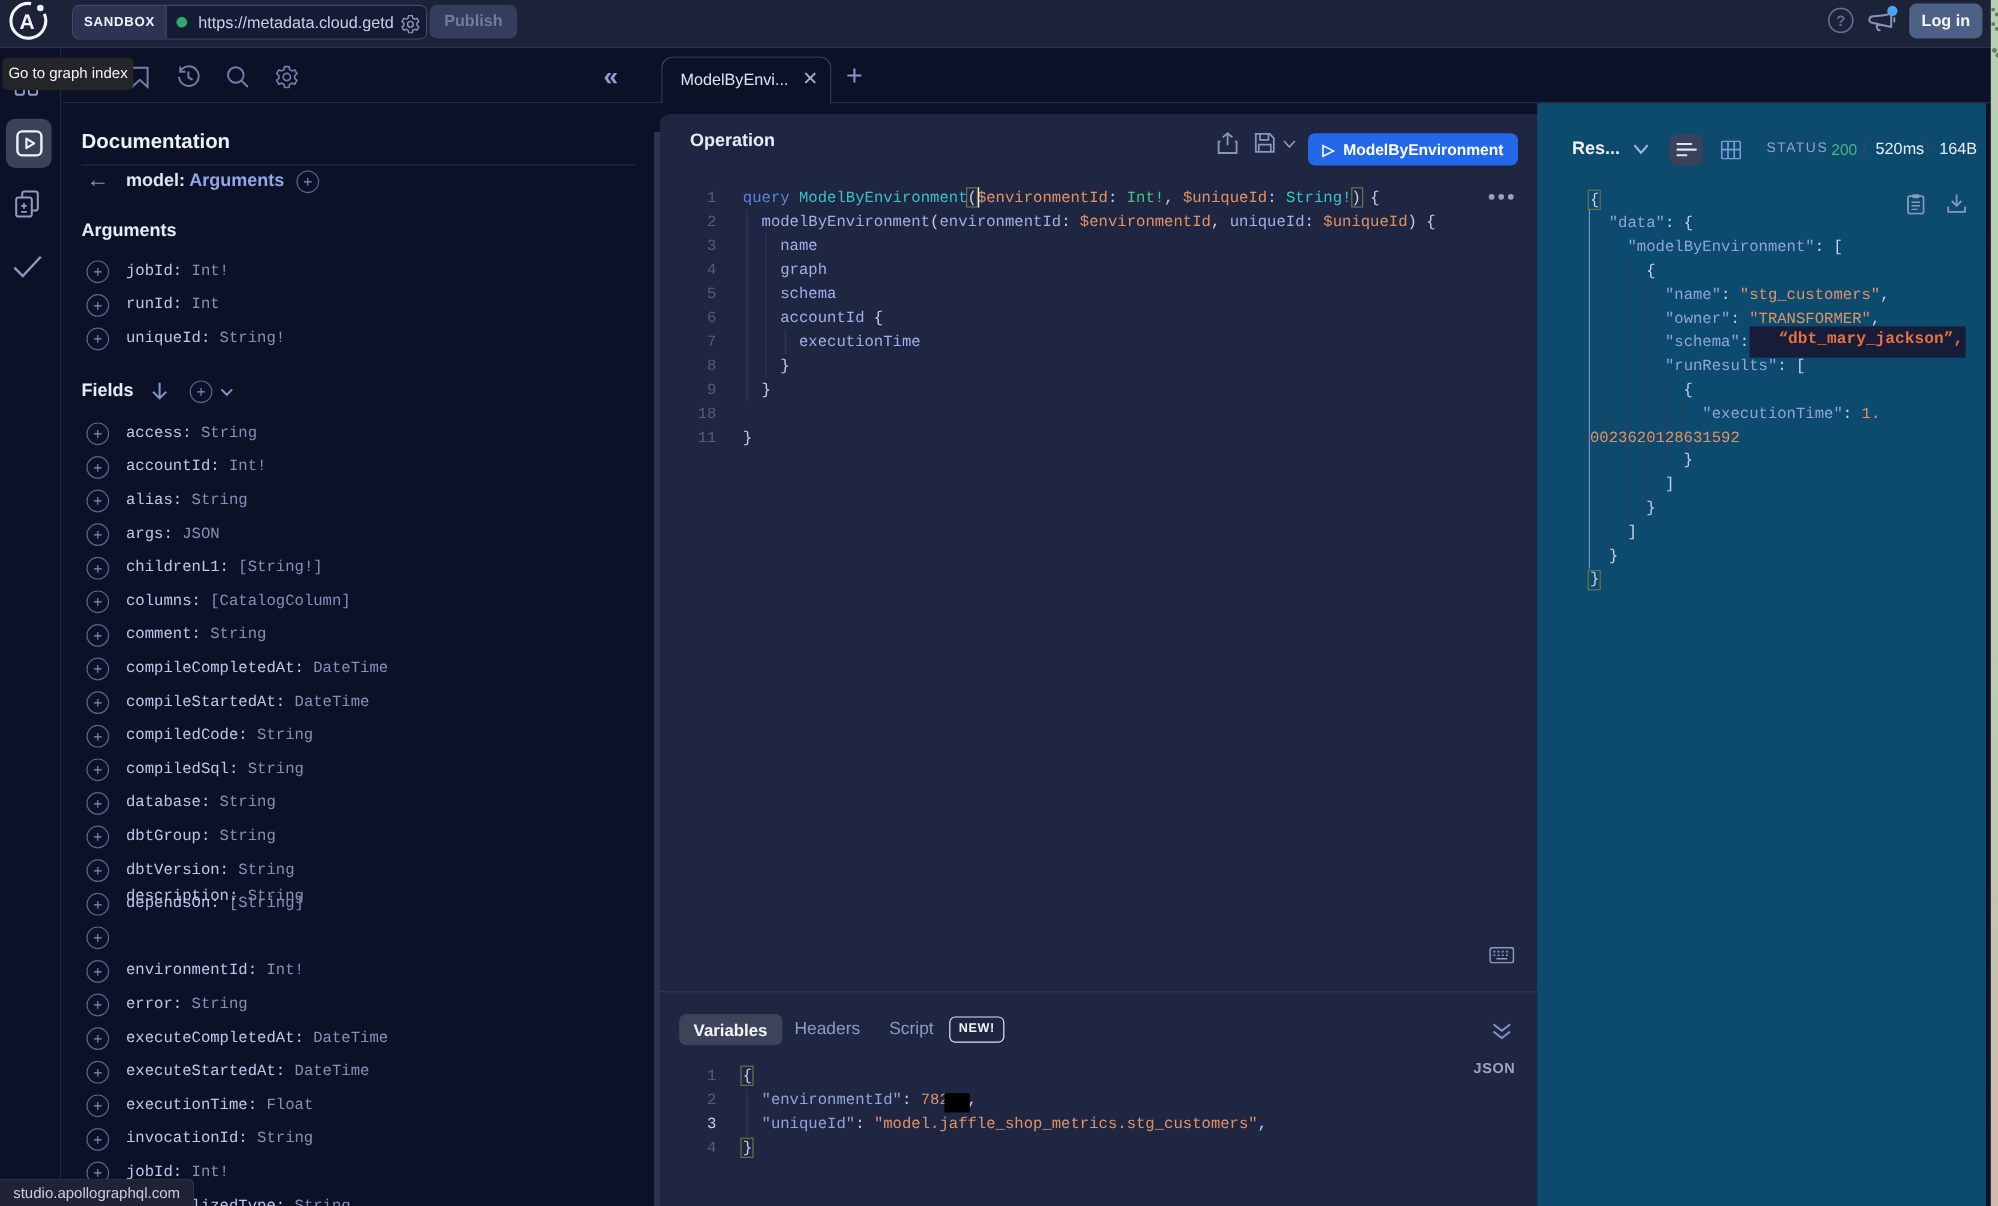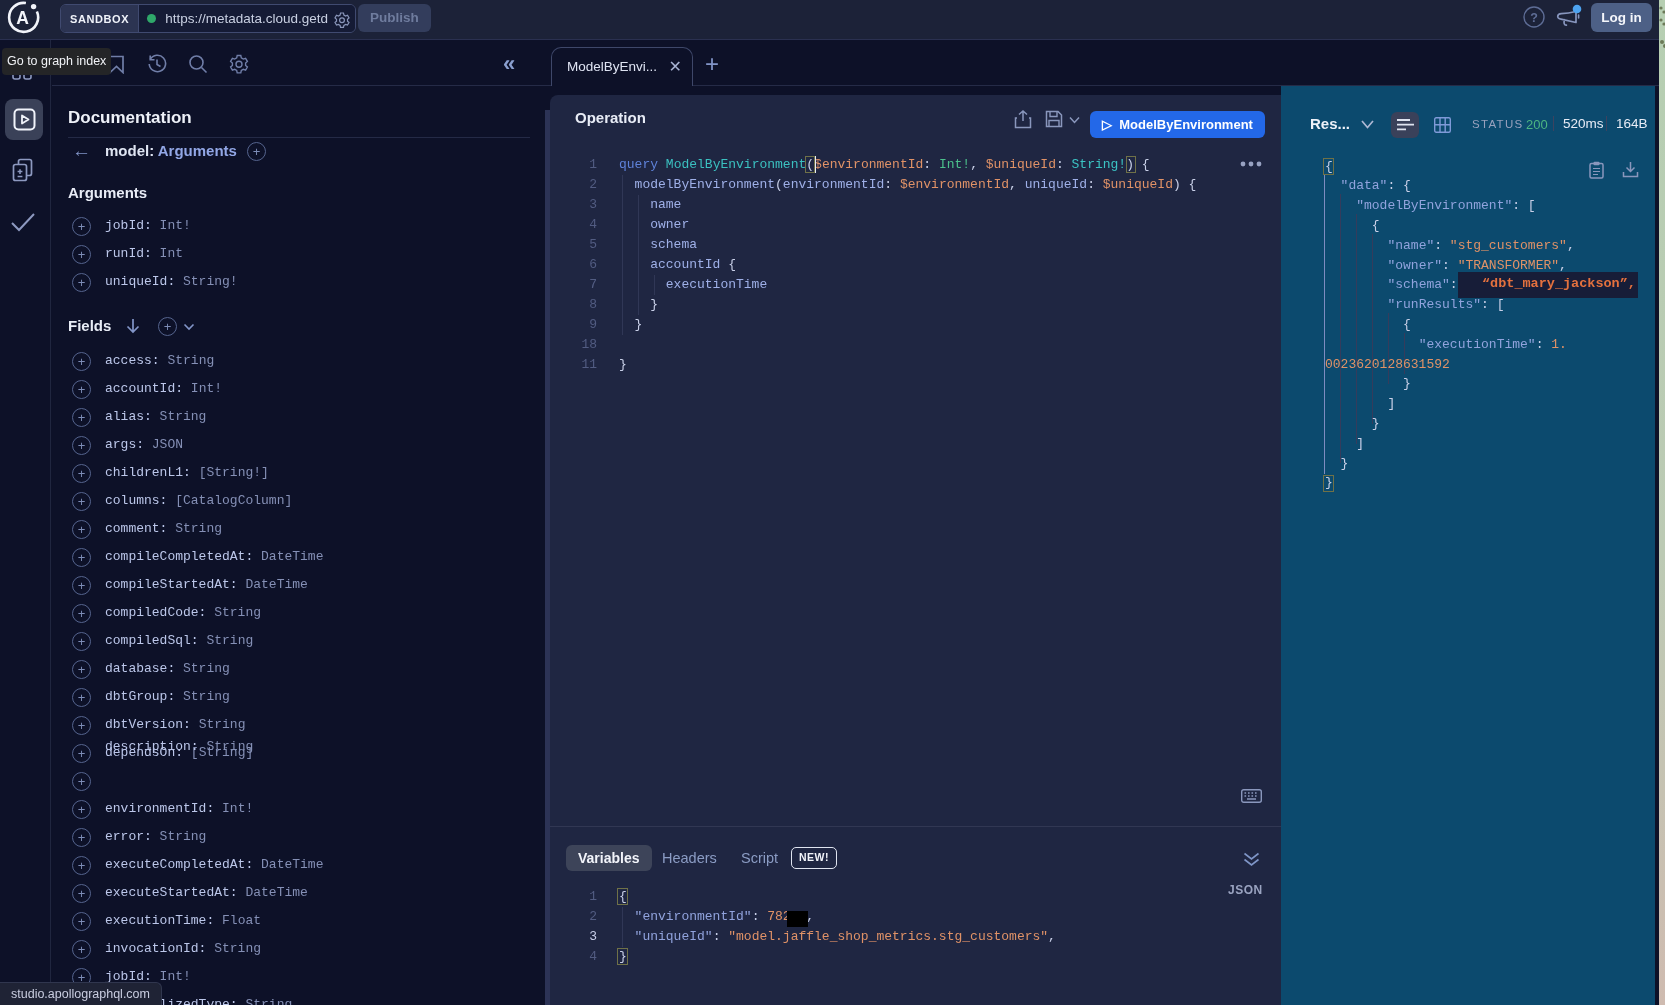--- a/index.html
+++ b/index.html
@@ -219,21 +219,21 @@
       <path d="M1 1.5 L5.5 6.5 L10 1.5" fill="none" stroke="#8a97bd" stroke-width="1.5"></path>
     </svg>
   <div id="runbtn">▷&nbsp; ModelByEnvironment</div>
 
   <div class="guide" style="left:71.5px;top:80px;height:160px"></div>
   <div class="guide" style="left:87.5px;top:100px;height:120px"></div>
   <div class="guide" style="left:103.5px;top:180px;height:20px"></div>
   <div class="cl" style="top:60px"><span class="ln">1</span><span style="position:absolute;left:69px"><span class="kw">query</span><span class="pn"> </span><span class="op">ModelByEnvironment</span><span class="pn">(</span><span class="vr">$environmentId</span><span class="pn">: </span><span class="ty">Int!</span><span class="pn">, </span><span class="vr">$uniqueId</span><span class="pn">: </span><span class="ts">String!</span><span class="pn">) {</span></span></div>
   <div class="cl" style="top:80px"><span class="ln">2</span><span style="position:absolute;left:69px"><span class="pn">  </span><span class="fd">modelByEnvironment</span><span class="pn">(</span><span class="fd">environmentId</span><span class="pn">: </span><span class="vr">$environmentId</span><span class="pn">, </span><span class="fd">uniqueId</span><span class="pn">: </span><span class="vr">$uniqueId</span><span class="pn">) {</span></span></div>
   <div class="cl" style="top:100px"><span class="ln">3</span><span style="position:absolute;left:69px"><span class="fd">    name</span></span></div>
-  <div class="cl" style="top:120px"><span class="ln">4</span><span style="position:absolute;left:69px"><span class="fd">    owner</span></span></div>
+  <div class="cl" style="top:120px"><span class="ln">4</span><span style="position:absolute;left:69px"><span class="fd">    graph</span></span></div>
   <div class="cl" style="top:140px"><span class="ln">5</span><span style="position:absolute;left:69px"><span class="fd">    schema</span></span></div>
   <div class="cl" style="top:160px"><span class="ln">6</span><span style="position:absolute;left:69px"><span class="fd">    accountId</span><span class="pn"> {</span></span></div>
   <div class="cl" style="top:180px"><span class="ln">7</span><span style="position:absolute;left:69px"><span class="fd">      executionTime</span></span></div>
   <div class="cl" style="top:200px"><span class="ln">8</span><span style="position:absolute;left:69px"><span class="pn">    }</span></span></div>
   <div class="cl" style="top:220px"><span class="ln">9</span><span style="position:absolute;left:69px"><span class="pn">  }</span></span></div>
   <div class="cl" style="top:240px"><span class="ln">18</span></div>
   <div class="cl" style="top:260px"><span class="ln">11</span><span style="position:absolute;left:69px"><span class="pn">}</span></span></div>
   <div class="bbox" style="left:254.5px;top:61px;width:10px"></div>
   <div class="bbox" style="left:575.5px;top:61px;width:10px"></div>
   <div class="abs" style="left:264.5px;top:61px;width:1.5px;height:17px;background:#e8ecf6"></div>

